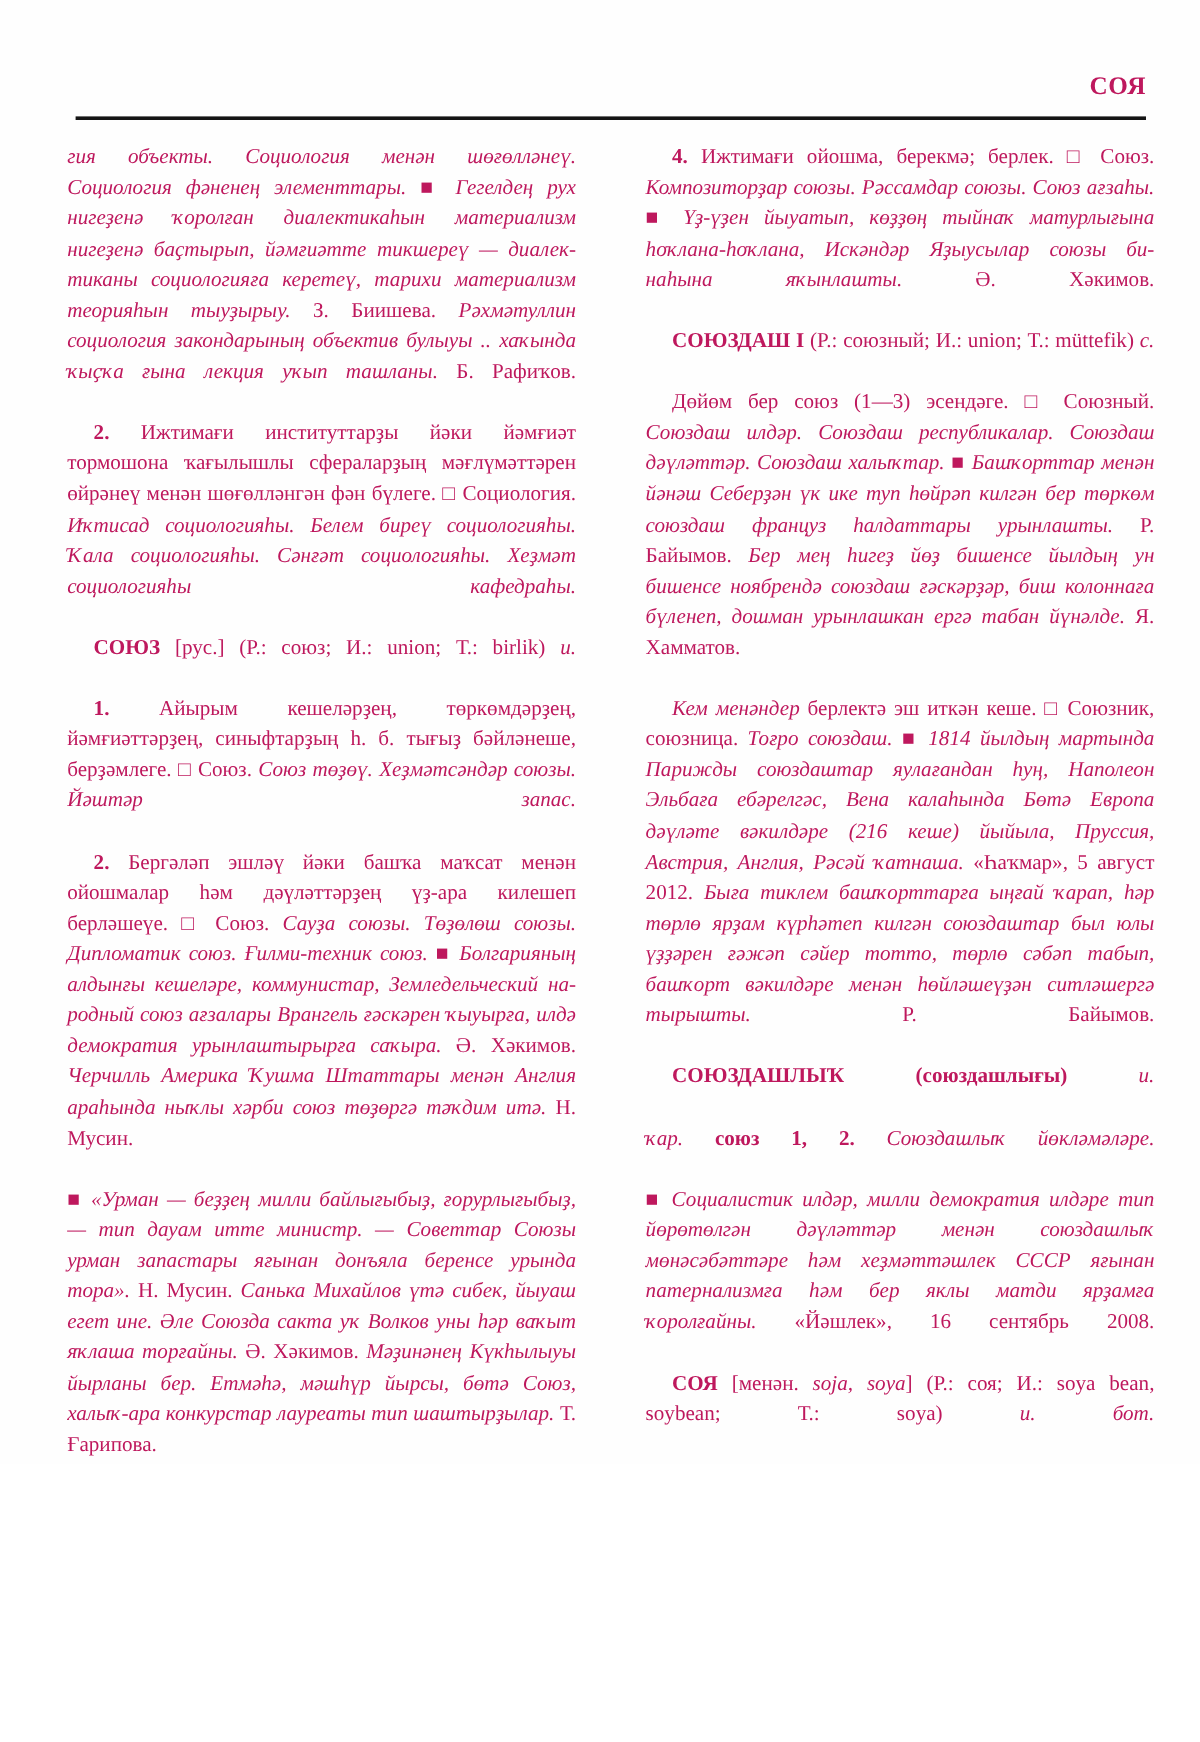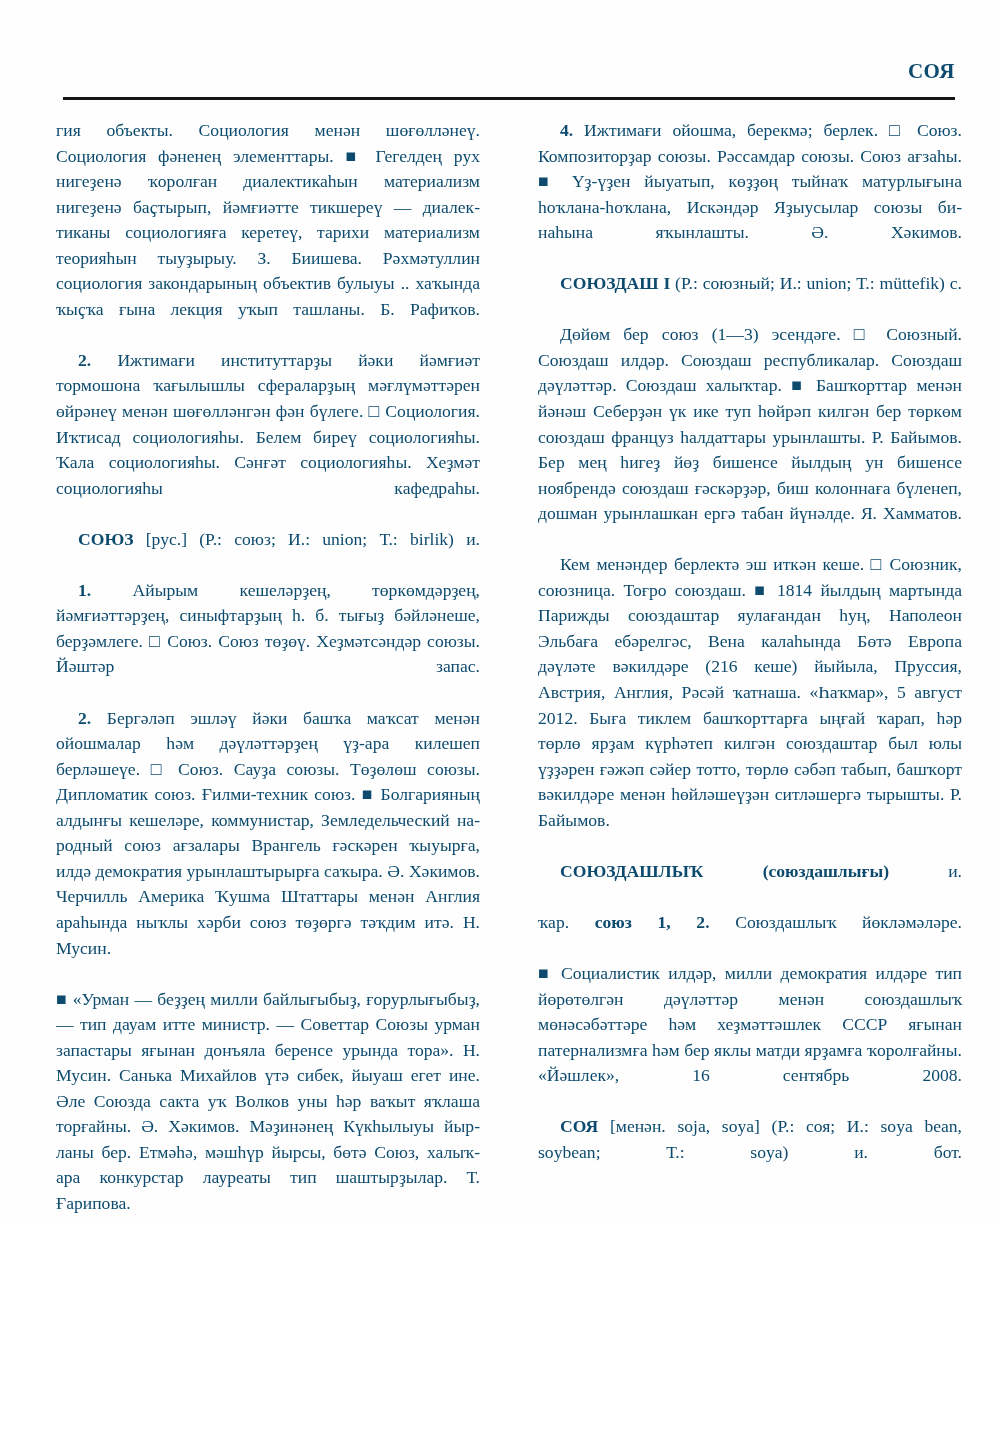--- a/index.html
+++ b/index.html
@@ -6,21 +6,21 @@
     margin: 0;
     padding: 0;
     background: #ffffff;
   }
   .page {
     position: relative;
     width: 1000px;
     height: 1220px;
     background: #fefefe;
     font-family: "Liberation Serif", "DejaVu Serif", serif;
-    color: #0c4a6e;
+    color: #be185d;
     overflow: hidden;
     box-sizing: border-box;
   }
 
   
   .running-head {
     position: absolute;
     top: 58px;
     left: 63px;
     width: 892px;
@@ -79,21 +79,21 @@
   }
   p.entry-par:last-child {
     text-align: justify;
   }
   
   p.entry-par::after {
     content: "";
     display: inline-block;
     width: 100%;
   }
-  .it { }
+  .it { font-style: italic; }
   .rom { font-style: normal; }
   .bnum { font-weight: bold; font-style: normal; }
   .sq-hollow { font-style: normal; }
   .sq-solid  { font-style: normal; }
 
   
   .footer {
     position: absolute;
     left: 56px;
     right: 44px;

